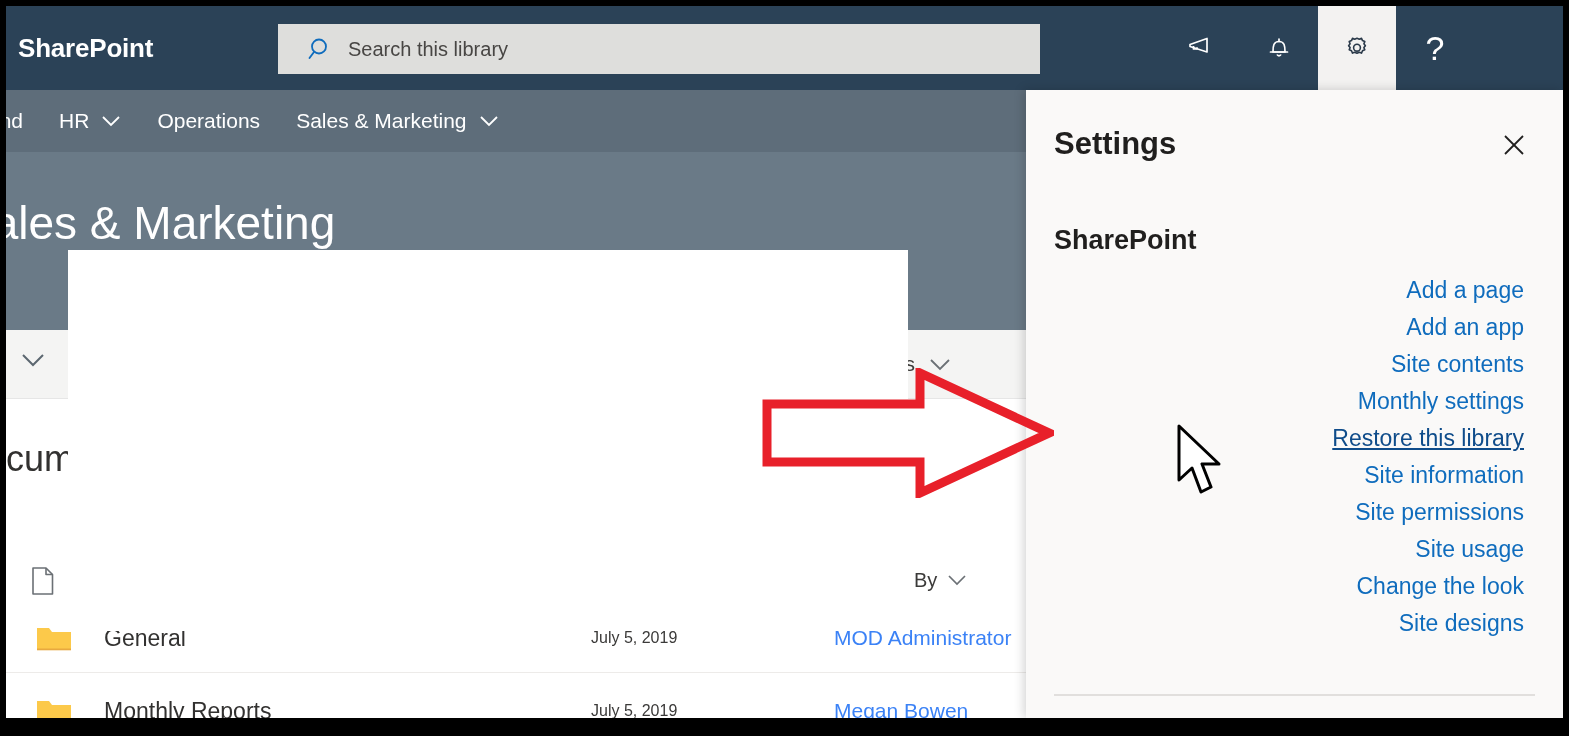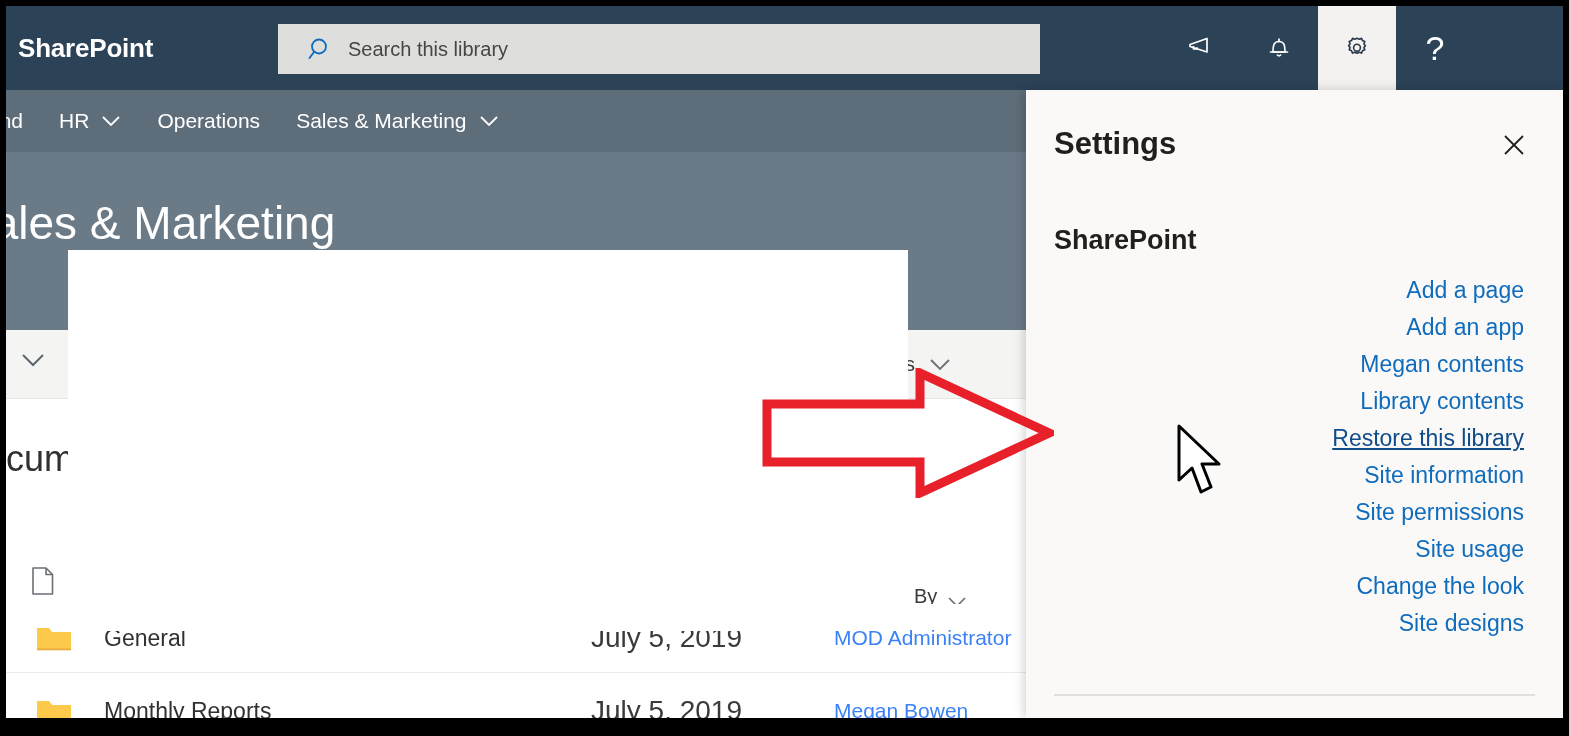--- a/index.html
+++ b/index.html
@@ -190,21 +190,21 @@
     position: absolute;
     left: 24px;
     top: 14px;
   }
   #col-modifiedby {
     position: absolute;
     left: 908px;
     top: 0;
     height: 56px;
     display: flex;
-    align-items: flex-end;
+    align-items: center;
     font-size: 20px;
     color: #3b3a39;
     white-space: nowrap;
     cursor: pointer;
   }
   #col-modifiedby .caret { margin-left: 10px; display: inline-flex; }
 
   .list-row {
     position: absolute;
     left: 0;
@@ -231,21 +231,21 @@
     color: #323130;
     white-space: nowrap;
     cursor: pointer;
   }
   .row-modified {
     position: absolute;
     left: 585px;
     top: 0;
     height: 68px;
     line-height: 68px;
-    font-size: 28px;
+    font-size: 16px;
     color: #3b3a39;
     white-space: nowrap;
   }
   .row-modifiedby {
     position: absolute;
     left: 828px;
     top: 0;
     height: 68px;
     line-height: 68px;
     font-size: 21px;
@@ -496,22 +496,22 @@
           <line x1="4" y1="4" x2="22" y2="22" stroke="#201f1e" stroke-width="1.8"></line>
           <line x1="22" y1="4" x2="4" y2="22" stroke="#201f1e" stroke-width="1.8"></line>
         </svg>
       </div>
 
       <div id="panel-section-title">SharePoint</div>
 
       <div id="panel-links">
         <a class="panel-link">Add a page</a>
         <a class="panel-link">Add an app</a>
-        <a class="panel-link">Megan contents</a>
-        <a class="panel-link">Library contents</a>
+        <a class="panel-link">Site contents</a>
+        <a class="panel-link">Monthly settings</a>
         <a class="panel-link hovered">Restore this library</a>
         <a class="panel-link">Site information</a>
         <a class="panel-link">Site permissions</a>
         <a class="panel-link">Site usage</a>
         <a class="panel-link">Change the look</a>
         <a class="panel-link">Site designs</a>
       </div>
 
       <div id="panel-divider"></div>
     </div>

